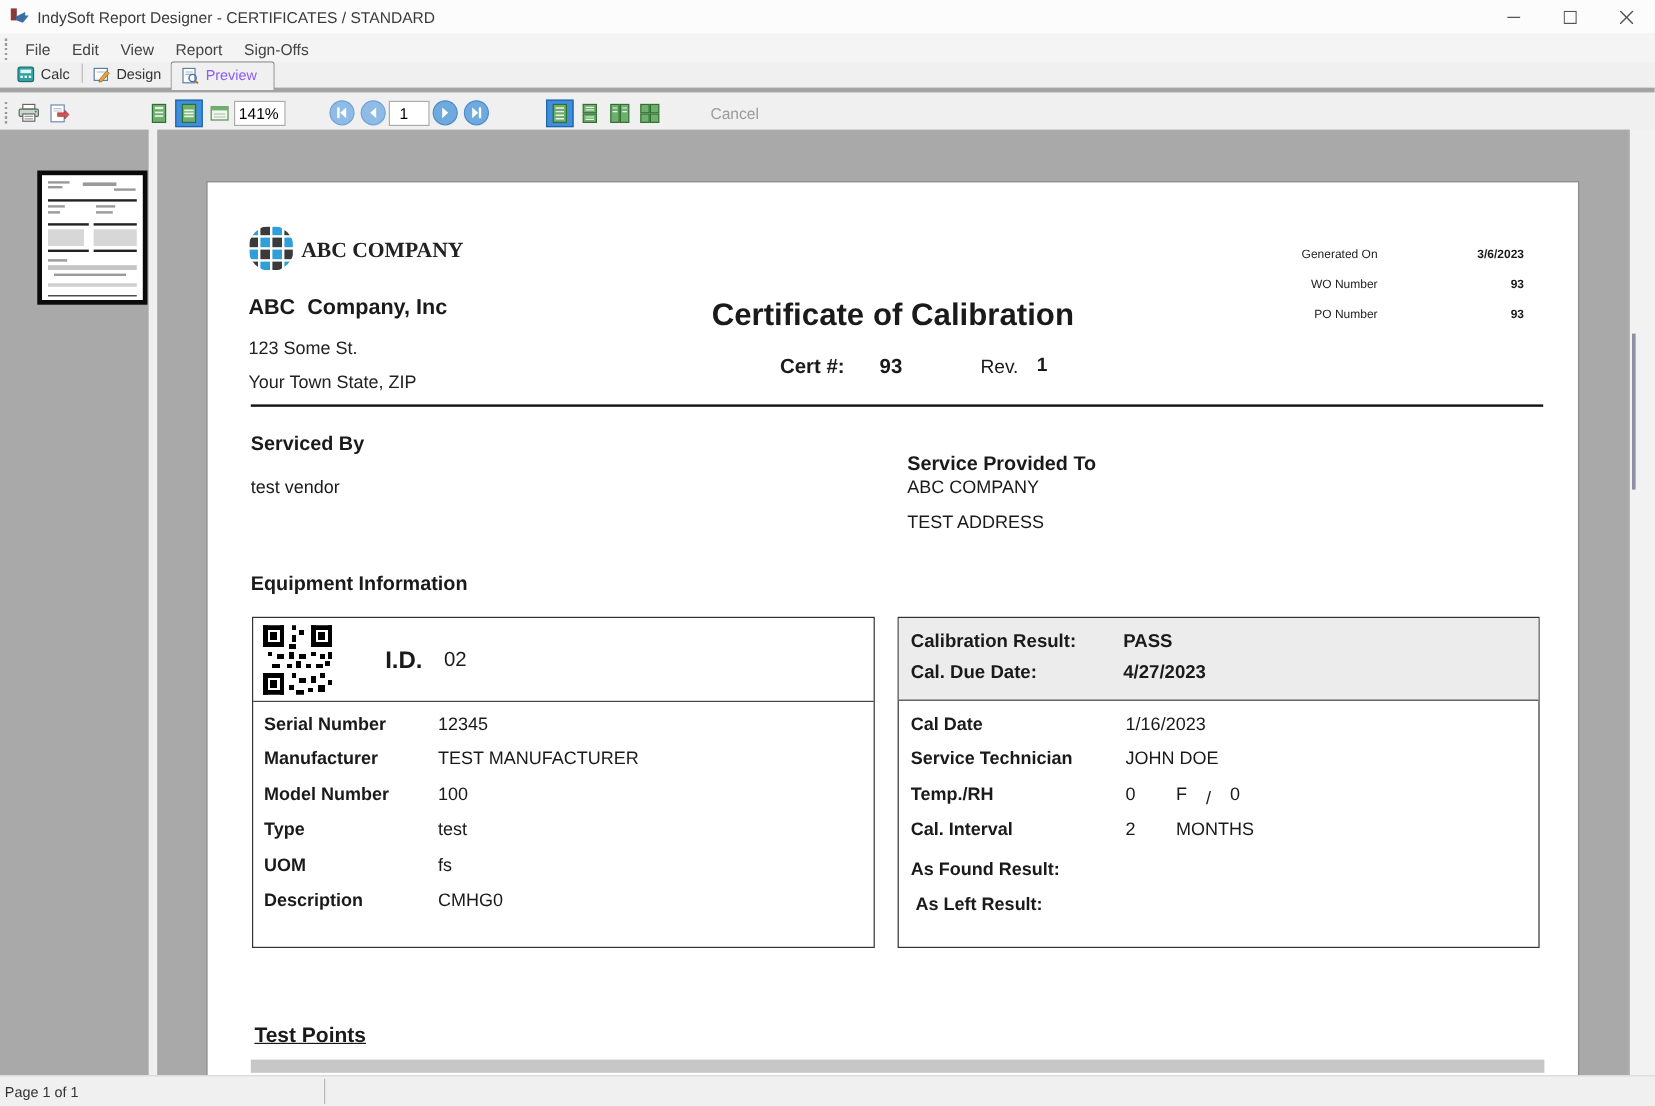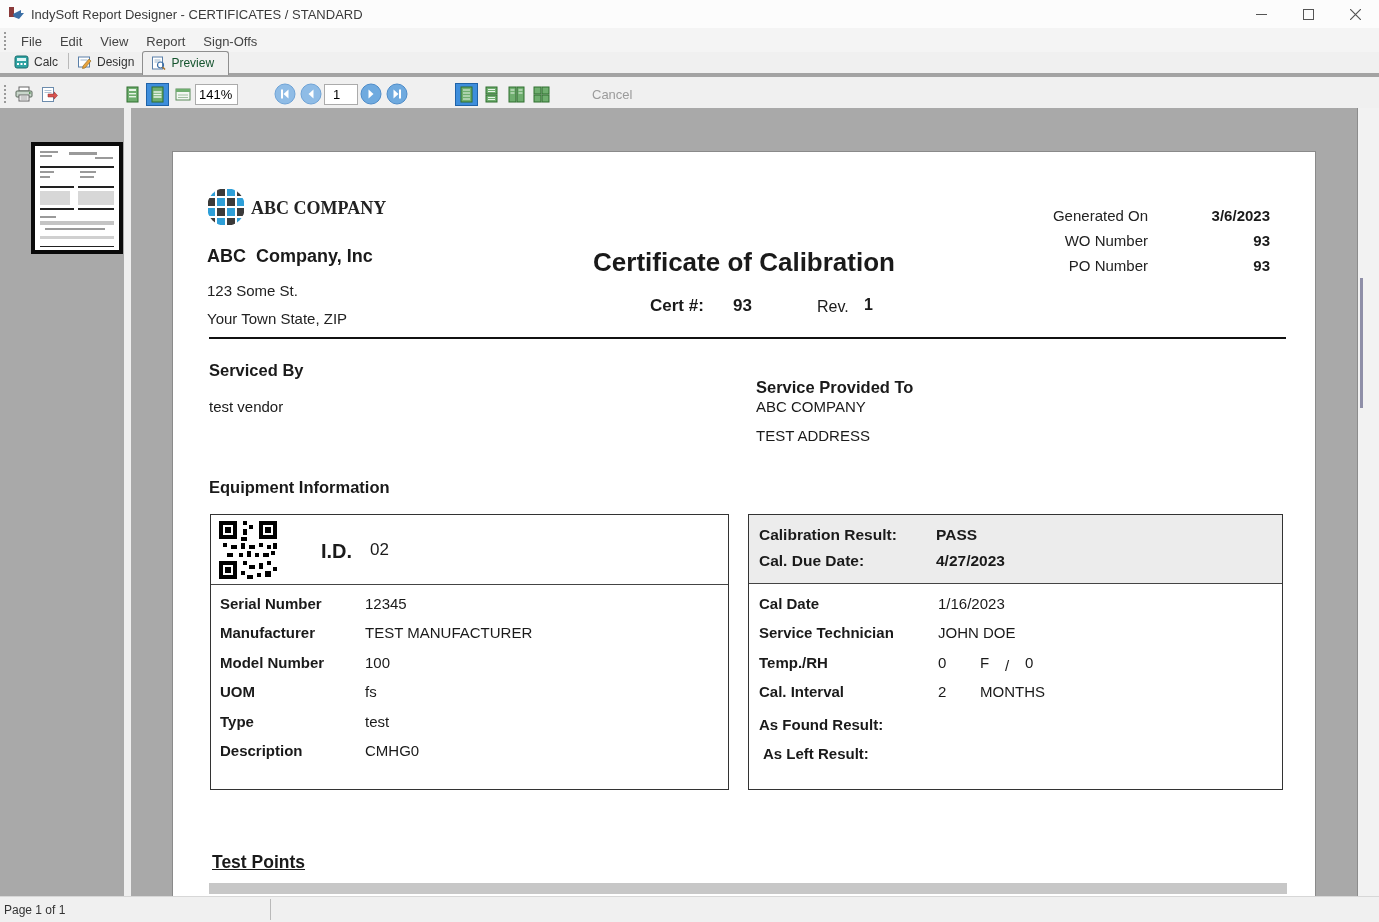--- a/index.html
+++ b/index.html
@@ -22,21 +22,21 @@
           background-image:repeating-linear-gradient(#9a9a9a 0 2px, transparent 2px 4px);
           background-size:2px 100%; background-repeat:no-repeat; background-position:1px 0; }
   .menu-item { font-size:13px; color:#444; padding:3px 9px; }
 
   
   .tabbar { position:absolute; top:52px; left:0; right:0; height:25px; background:#F0F0F0;
             border-bottom:4px solid #a3a3a3; display:flex; align-items:center; padding-left:8px; }
   .tab-flat { display:flex; align-items:center; gap:5px; font-size:12px; color:#333;
               padding:3px 8px 4px 6px; }
   .tab-sep { width:1px; height:16px; background:#B9B9B9; margin:0 2px 4px 2px; }
-  .tab-active { display:flex; align-items:center; gap:5px; font-size:12px; color:#14532d;
+  .tab-active { display:flex; align-items:center; gap:5px; font-size:12px; color:#8b5cf6;
                 background:#F0F0F0; border:1px solid #8E8E8E; border-bottom:none;
                 border-radius:3px 3px 0 0; padding:4px 14px 5px 8px; margin-bottom:-1px; position:relative; z-index:2; }
   .tab-icon { width:15px; height:14px; display:inline-block; }
 
   
   .toolbar { position:absolute; top:80px; left:0; right:0; height:28px; background:#F0F0F0;
              display:flex; align-items:center; }
   .tbtn { width:23px; height:23px; display:flex; align-items:center; justify-content:center;
           border:1px solid transparent; margin:0 1px; }
   .tbtn.active { background:#3E8EDC; border-color:#2063A8; }
@@ -67,21 +67,21 @@
   .logo-text { left:78px; top:46px; font-family:"Liberation Serif",serif; font-weight:bold;
                font-size:18px; letter-spacing:0px; color:#222; white-space:pre; }
   .company-name { left:34px; top:94px; font-size:18px; font-weight:bold; white-space:pre; }
   .addr { font-size:15px; color:#222; }
   .doc-title { left:0; top:95px; width:100%; text-align:center; font-size:26px; font-weight:bold; }
   .cert-label { left:477px; top:144px; font-size:17px; font-weight:bold; }
   .cert-value { left:560px; top:144px; font-size:17px; font-weight:bold; }
   .rev-label  { left:644px; top:146px; font-size:16px; }
   .rev-value  { left:691px; top:144px; font-size:16px; font-weight:bold; }
   .meta-block { left:745px; top:55px; width:352px; }
-  .meta-row { display:flex; height:25px; font-size:15px; }
+  .meta-row { display:flex; height:25px; font-size:10px; }
   .meta-label { width:230px; text-align:right; color:#222; }
   .meta-value { width:122px; text-align:right; font-weight:bold; }
   .hr1 { left:36px; top:185px; width:1077px; height:2px; background:#111; }
   .sec-head { font-size:16.5px; font-weight:bold; }
   .box { border:1px solid #333; }
   .equip-box { left:37px; top:362px; width:519px; height:276px; }
   .qr { left:8px; top:6px; width:58px; height:58px; }
   .id-label { left:110px; top:25px; font-size:20px; font-weight:bold; }
   .id-value { left:159px; top:25px; font-size:17px; }
   .box-divider { left:0; top:69px; width:100%; height:1px; background:#444; }
@@ -451,26 +451,26 @@
             </div>
             <div class="erow">
               <span class="lab">Manufacturer</span>
               <span class="val">TEST MANUFACTURER</span>
             </div>
             <div class="erow">
               <span class="lab">Model Number</span>
               <span class="val">100</span>
             </div>
             <div class="erow">
+              <span class="lab">Type</span>
+              <span class="val">test</span>
+            </div>
+            <div class="erow">
               <span class="lab">UOM</span>
               <span class="val">fs</span>
-            </div>
-            <div class="erow">
-              <span class="lab">Type</span>
-              <span class="val">test</span>
             </div>
             <div class="erow">
               <span class="lab">Description</span>
               <span class="val">CMHG0</span>
             </div>
           </div>
         </div>
 
         <div class="abs box cal-box">
           <div class="abs cal-head">

